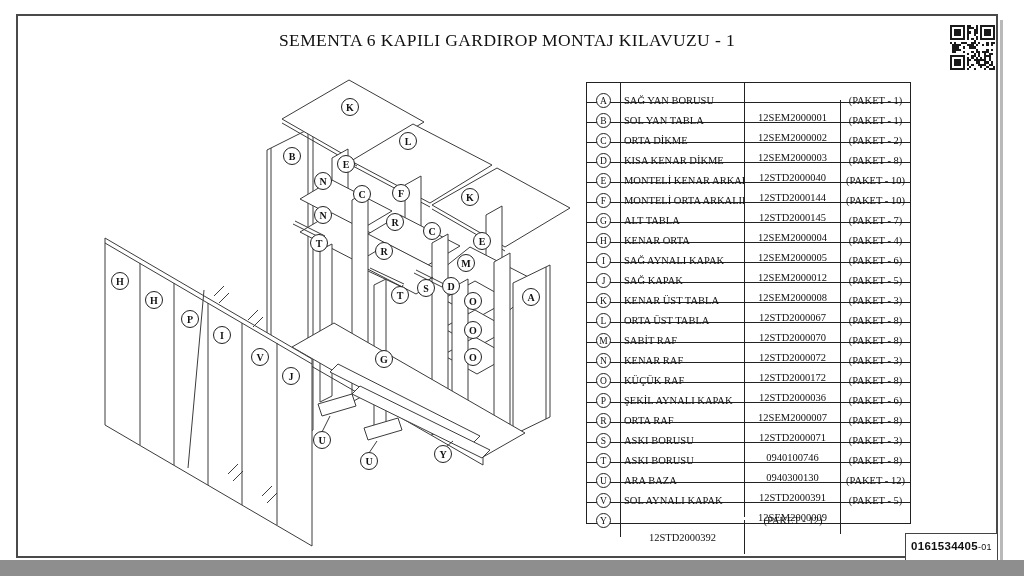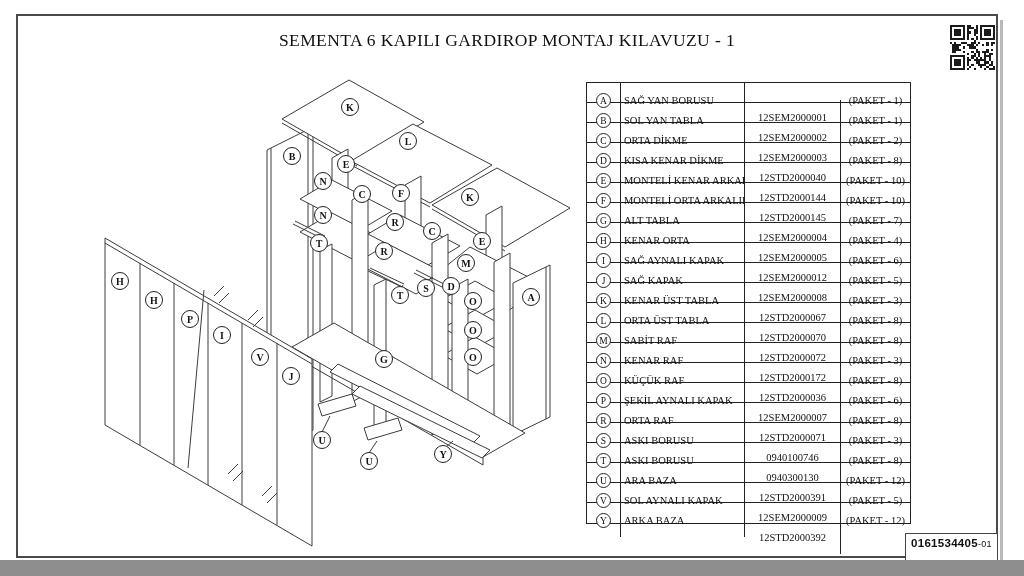--- a/index.html
+++ b/index.html
@@ -27,21 +27,21 @@
   .tcell:last-child{border-right:none;}
   .c-letter{justify-content:center;}
   .c-name{padding-left:3px;}
   .c-code{justify-content:center;margin-top:34px;}
   .c-pkg{justify-content:center;}
   .badge{display:inline-block;width:15px;height:15px;border:1px solid #222;border-radius:50%;
     font-size:9.5px;line-height:14px;text-align:center;box-sizing:border-box;background:#fff;}
   .qr{position:absolute;left:950px;top:25px;width:45px;height:45px;}
   .doc-code{position:absolute;left:905px;top:533px;border:1px solid #444;background:#fff;
     padding:1px 5px 15px 5px;font-family:"Liberation Sans",sans-serif;font-size:11.5px;
-    font-weight:600;letter-spacing:0.3px;color:#111;line-height:16px;}
+    font-weight:600;letter-spacing:0.3px;color:#111;line-height:22px;}
   .doc-code .suffix{font-size:9px;font-weight:400;}
 </style>
 </head>
 <body>
 
 <div class="stage">
   <div class="sheet"></div>
   <div class="right-shadow"></div>
 
   <div class="title">SEMENTA 6 KAPILI GARDIROP MONTAJ KILAVUZU - 1</div>
@@ -375,21 +375,20 @@
             <span class="badge">V</span>
           </div>
           <div class="tcell c-name">SOL AYNALI KAPAK</div>
           <div class="tcell c-code">12SEM2000009</div>
           <div class="tcell c-pkg">(PAKET - 5)</div>
         </div>
         <div class="trow">
           <div class="tcell c-letter">
             <span class="badge">Y</span>
           </div>
-          <div class="tcell c-name">ARKA BAZA</div>
           <div class="tcell c-code">12STD2000392</div>
           <div class="tcell c-pkg">(PAKET - 12)</div>
         </div>
       </div>
   </div>
 
   <svg id="qr-svg" class="qr" viewBox="0 0 21 21" shape-rendering="crispEdges" xmlns="http://www.w3.org/2000/svg">
       <rect x="0" y="0" width="1" height="1" fill="#1a1a1a"></rect>
       <rect x="1" y="0" width="1" height="1" fill="#1a1a1a"></rect>
       <rect x="2" y="0" width="1" height="1" fill="#1a1a1a"></rect>

